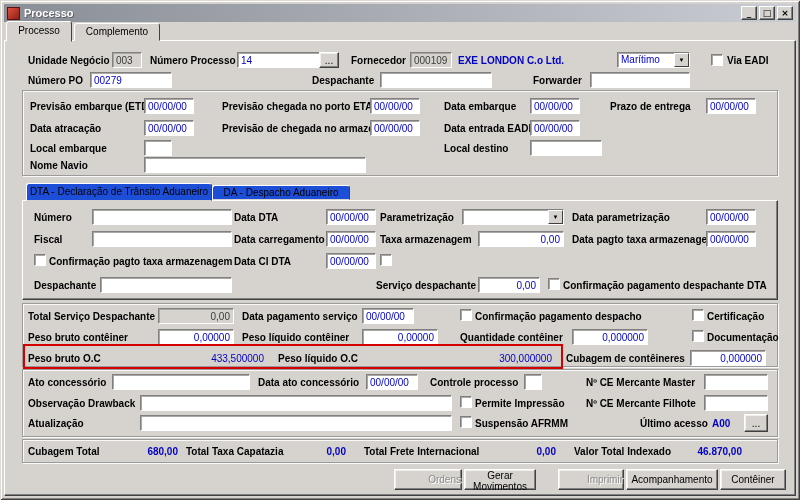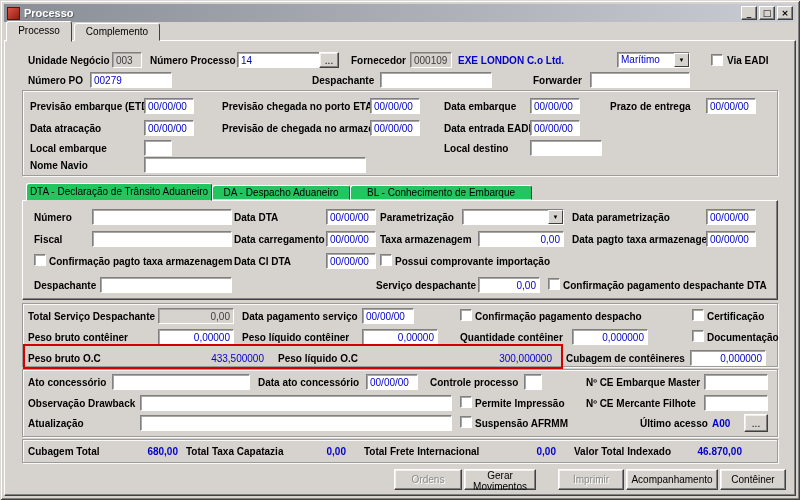--- a/index.html
+++ b/index.html
@@ -23,21 +23,21 @@
   .tab { position:absolute; top:23px; height:18px; background:#d6d3ce;
     border:1px solid; border-color:#fff #404040 #d6d3ce #fff;
     border-radius:3px 3px 0 0; text-align:center; line-height:16px; cursor:default; }
   .tab.active { top:21px; height:21px; line-height:18px; }
   .panel { position:absolute; left:4px; top:40px; width:792px; height:456px; background:#d6d3ce;
     border:1px solid; border-color:#fff #404040 #404040 #fff; box-shadow:inset -1px -1px 0 #808080; }
   .gbox { position:absolute; border:1px solid #9b9b9b;
     box-shadow: inset 1px 1px 0 rgba(255,255,255,.85), 1px 1px 0 rgba(255,255,255,.85); }
   .ipanel { position:absolute; background:#d6d3ce; border:1px solid;
     border-color:#fff #404040 #404040 #fff; box-shadow:inset -1px -1px 0 #808080; }
-  .itab { position:absolute; top:185px; height:15px; background:#22c55e;
+  .itab { position:absolute; top:185px; height:15px; background:#1d4ed8;
     border:1px solid; border-color:#fff #404040 #d6d3ce #fff;
     border-radius:3px 3px 0 0; text-align:center; line-height:14px; cursor:default; }
   .itab.active { top:183px; height:18px; line-height:16px; }
   .lbl { position:absolute; white-space:nowrap; line-height:12px;font-weight:bold; }
   .b { font-weight:bold; }
   .blue { color:#0000c8; }
   .in { position:absolute; height:16px; background:#fff; color:#0000c8;
     border:1px solid; border-color:#808080 #fff #fff #808080;
     box-shadow:inset 1px 1px 0 #aaa7a2; font:10px "Liberation Sans",sans-serif; padding:0 3px; }
   .in.num { text-align:right; }
@@ -48,21 +48,21 @@
   .combo { position:absolute; height:16px; background:#fff; display:flex;
     border:1px solid; border-color:#808080 #fff #fff #808080; box-shadow:inset 1px 1px 0 #aaa7a2; }
   .combo-val { flex:1; color:#0000c8; padding:1px 3px; overflow:hidden; white-space:nowrap; }
   .combo-btn { width:15px; background:#d6d3ce; border:1px solid;
     border-color:#fff #404040 #404040 #fff; font-size:6px; line-height:12px; text-align:center; cursor:default; }
   .btn { position:absolute; height:21px; background:#d6d3ce; border:1px solid;
     border-color:#fff #404040 #404040 #fff;
     box-shadow:inset -1px -1px 0 #808080, inset 1px 1px 0 #f2f0ec;
     font:10px "Liberation Sans",sans-serif; cursor:default; padding:0; }
   .btn.sm { height:16px; font-size:10px; }
-  .btn.dis { color:#8b8b8b; text-shadow:1px 1px 0 #fff; }
+  .btn.dis { color:#8b8b8b; text-shadow:1px 1px 0 #fff;text-align:right; }
   .hl { position:absolute; border:2px solid #d40000; pointer-events:none; }
 </style>
 </head>
 <body>
 
 <div id="win">
 
   <div class="titlebar">
     <span class="app-icon"></span>
     <span class="title">Processo</span>
@@ -72,21 +72,20 @@
   </div>
 
   <div class="panel"></div>
   <div class="tab active" style="left:6px;width:66px">Processo</div>
   <div class="tab" style="left:74px;width:86px">Complemento</div>
 
   <div class="gbox" style="left:22px;top:90px;width:756px;height:86px"></div>
   <div class="ipanel" style="left:22px;top:200px;width:756px;height:100px"></div>
   <div class="itab active" style="left:26px;width:186px">DTA - Declaração de Trânsito Aduaneiro</div>
   <div class="itab" style="left:212px;width:138px">DA - Despacho Aduaneiro</div>
-  <div class="itab" style="left:350px;width:182px">BL - Conhecimento de Embarque</div>
   <div class="gbox" style="left:22px;top:303px;width:756px;height:64px"></div>
   <div class="gbox" style="left:22px;top:369px;width:756px;height:68px"></div>
   <div class="gbox" style="left:22px;top:439px;width:756px;height:24px"></div>
 
   <span class="lbl" style="left:28px;top:55px">Unidade Negócio</span>
   <input class="in ro" style="left: 112px; top: 52px; width: 30px;" value="003">
   <span class="lbl" style="left:150px;top:55px">Número Processo</span>
   <input class="in" style="left: 237px; top: 52px; width: 95px;" value="14">
   <button class="btn sm" style="left:319px;top:52px;width:20px">...</button>
   <span class="lbl" style="left:351px;top:55px">Fornecedor</span>
@@ -148,21 +147,20 @@
   <span class="lbl" style="left:380px;top:234px">Taxa armazenagem</span>
   <input class="in num" style="left: 478px; top: 231px; width: 86px;" value="0,00">
   <span class="lbl" style="left:572px;top:234px">Data pagto taxa armazenagem</span>
   <input class="in" style="left: 706px; top: 231px; width: 50px;" value="00/00/00">
 
   <span class="chk" style="left:34px;top:254px"></span>
   <span class="lbl" style="left:49px;top:256px">Confirmação pagto taxa armazenagem</span>
   <span class="lbl" style="left:234px;top:256px">Data CI DTA</span>
   <input class="in" style="left: 326px; top: 253px; width: 50px;" value="00/00/00">
   <span class="chk" style="left:380px;top:254px"></span>
-  <span class="lbl" style="left:395px;top:256px">Possui comprovante importação</span>
 
   <span class="lbl" style="left:34px;top:280px">Despachante</span>
   <input class="in" style="left: 100px; top: 277px; width: 132px;" value="">
   <span class="lbl" style="left:376px;top:280px">Serviço despachante</span>
   <input class="in num" style="left: 478px; top: 277px; width: 62px;" value="0,00">
   <span class="chk" style="left:548px;top:278px"></span>
   <span class="lbl" style="left:563px;top:280px">Confirmação pagamento despachante DTA</span>
 
   <span class="lbl" style="left:28px;top:311px">Total Serviço Despachante</span>
   <input class="in ro num" style="left: 158px; top: 308px; width: 76px;" value="0,00">
@@ -188,21 +186,21 @@
   <span class="flat" style="left:446px;top:353px;width:106px">300,000000</span>
   <span class="lbl" style="left:566px;top:353px">Cubagem de contêineres</span>
   <input class="in num" style="left: 690px; top: 350px; width: 76px;" value="0,000000">
 
   <span class="lbl" style="left:28px;top:377px">Ato concessório</span>
   <input class="in" style="left: 112px; top: 374px; width: 138px;" value="">
   <span class="lbl" style="left:258px;top:377px">Data ato concessório</span>
   <input class="in" style="left: 366px; top: 374px; width: 52px;" value="00/00/00">
   <span class="lbl" style="left:430px;top:377px">Controle processo</span>
   <input class="in" style="left: 524px; top: 374px; width: 18px;" value="">
-  <span class="lbl" style="left:586px;top:377px">Nº CE Embarque Master</span>
+  <span class="lbl" style="left:586px;top:377px">Nº CE Mercante Master</span>
   <input class="in" style="left: 704px; top: 374px; width: 64px;" value="">
 
   <span class="lbl" style="left:28px;top:398px">Observação Drawback</span>
   <input class="in" style="left: 140px; top: 395px; width: 312px;" value="">
   <span class="chk" style="left:460px;top:396px"></span>
   <span class="lbl" style="left:475px;top:398px">Permite Impressão</span>
   <span class="lbl" style="left:586px;top:398px">Nº CE Mercante Filhote</span>
   <input class="in" style="left: 704px; top: 395px; width: 64px;" value="">
 
   <span class="lbl" style="left:28px;top:418px">Atualização</span>

